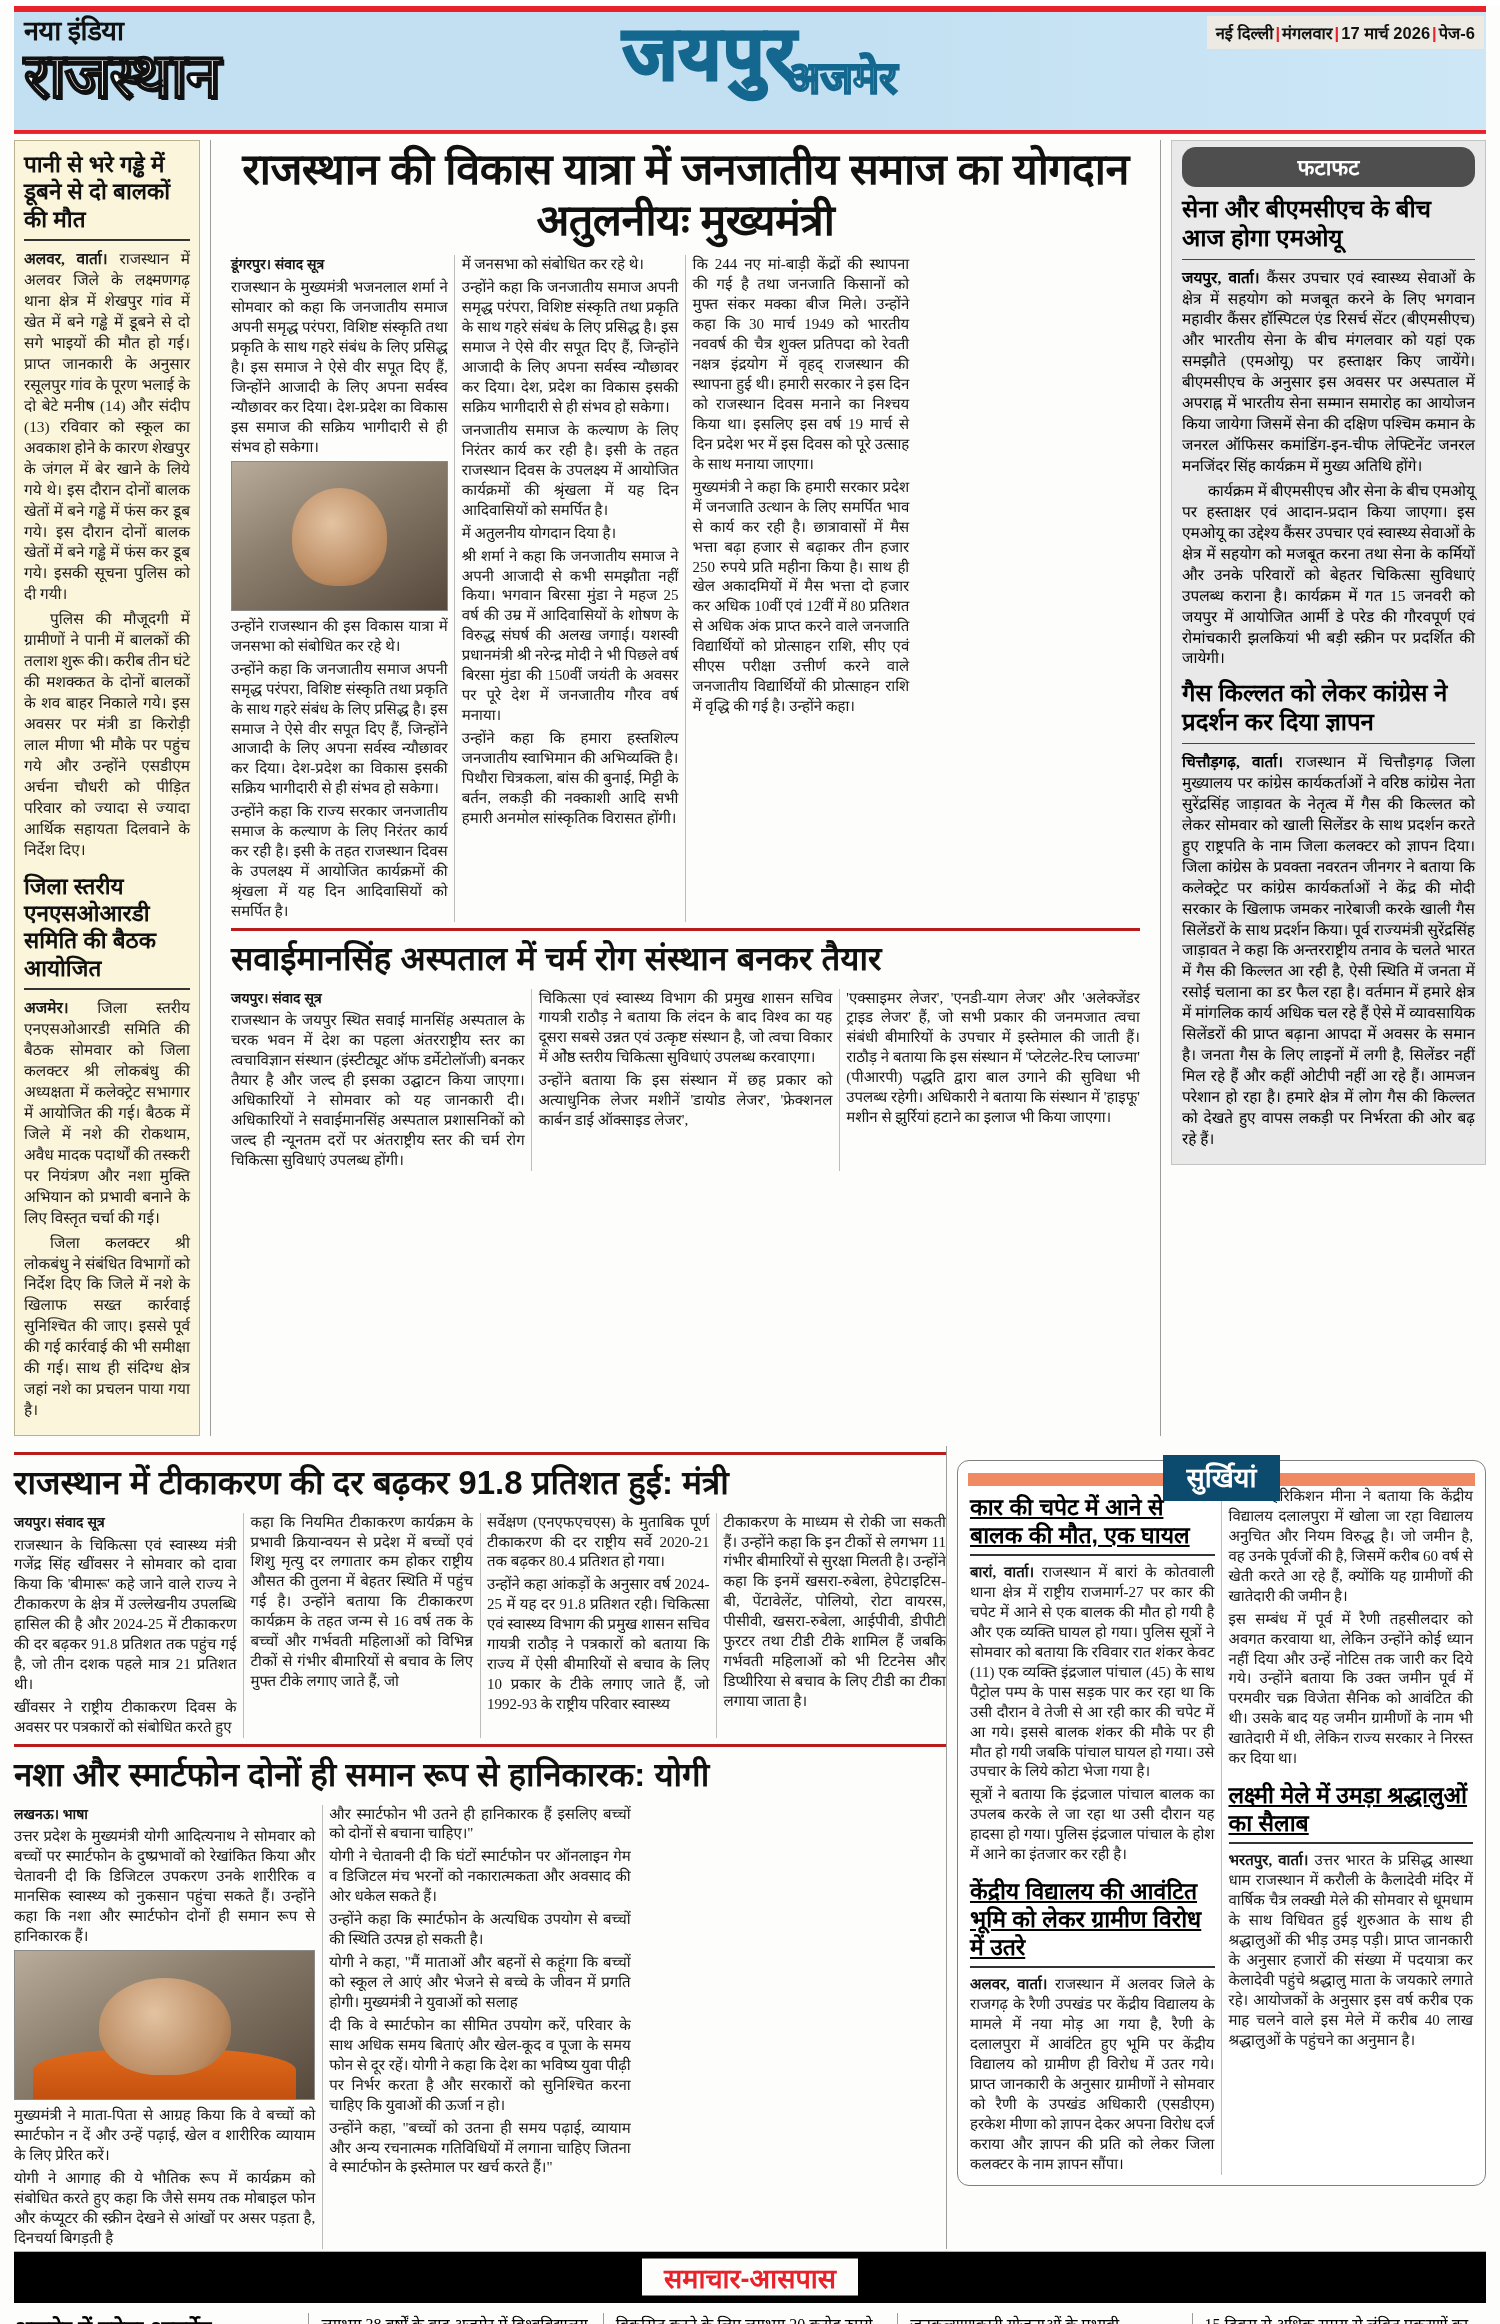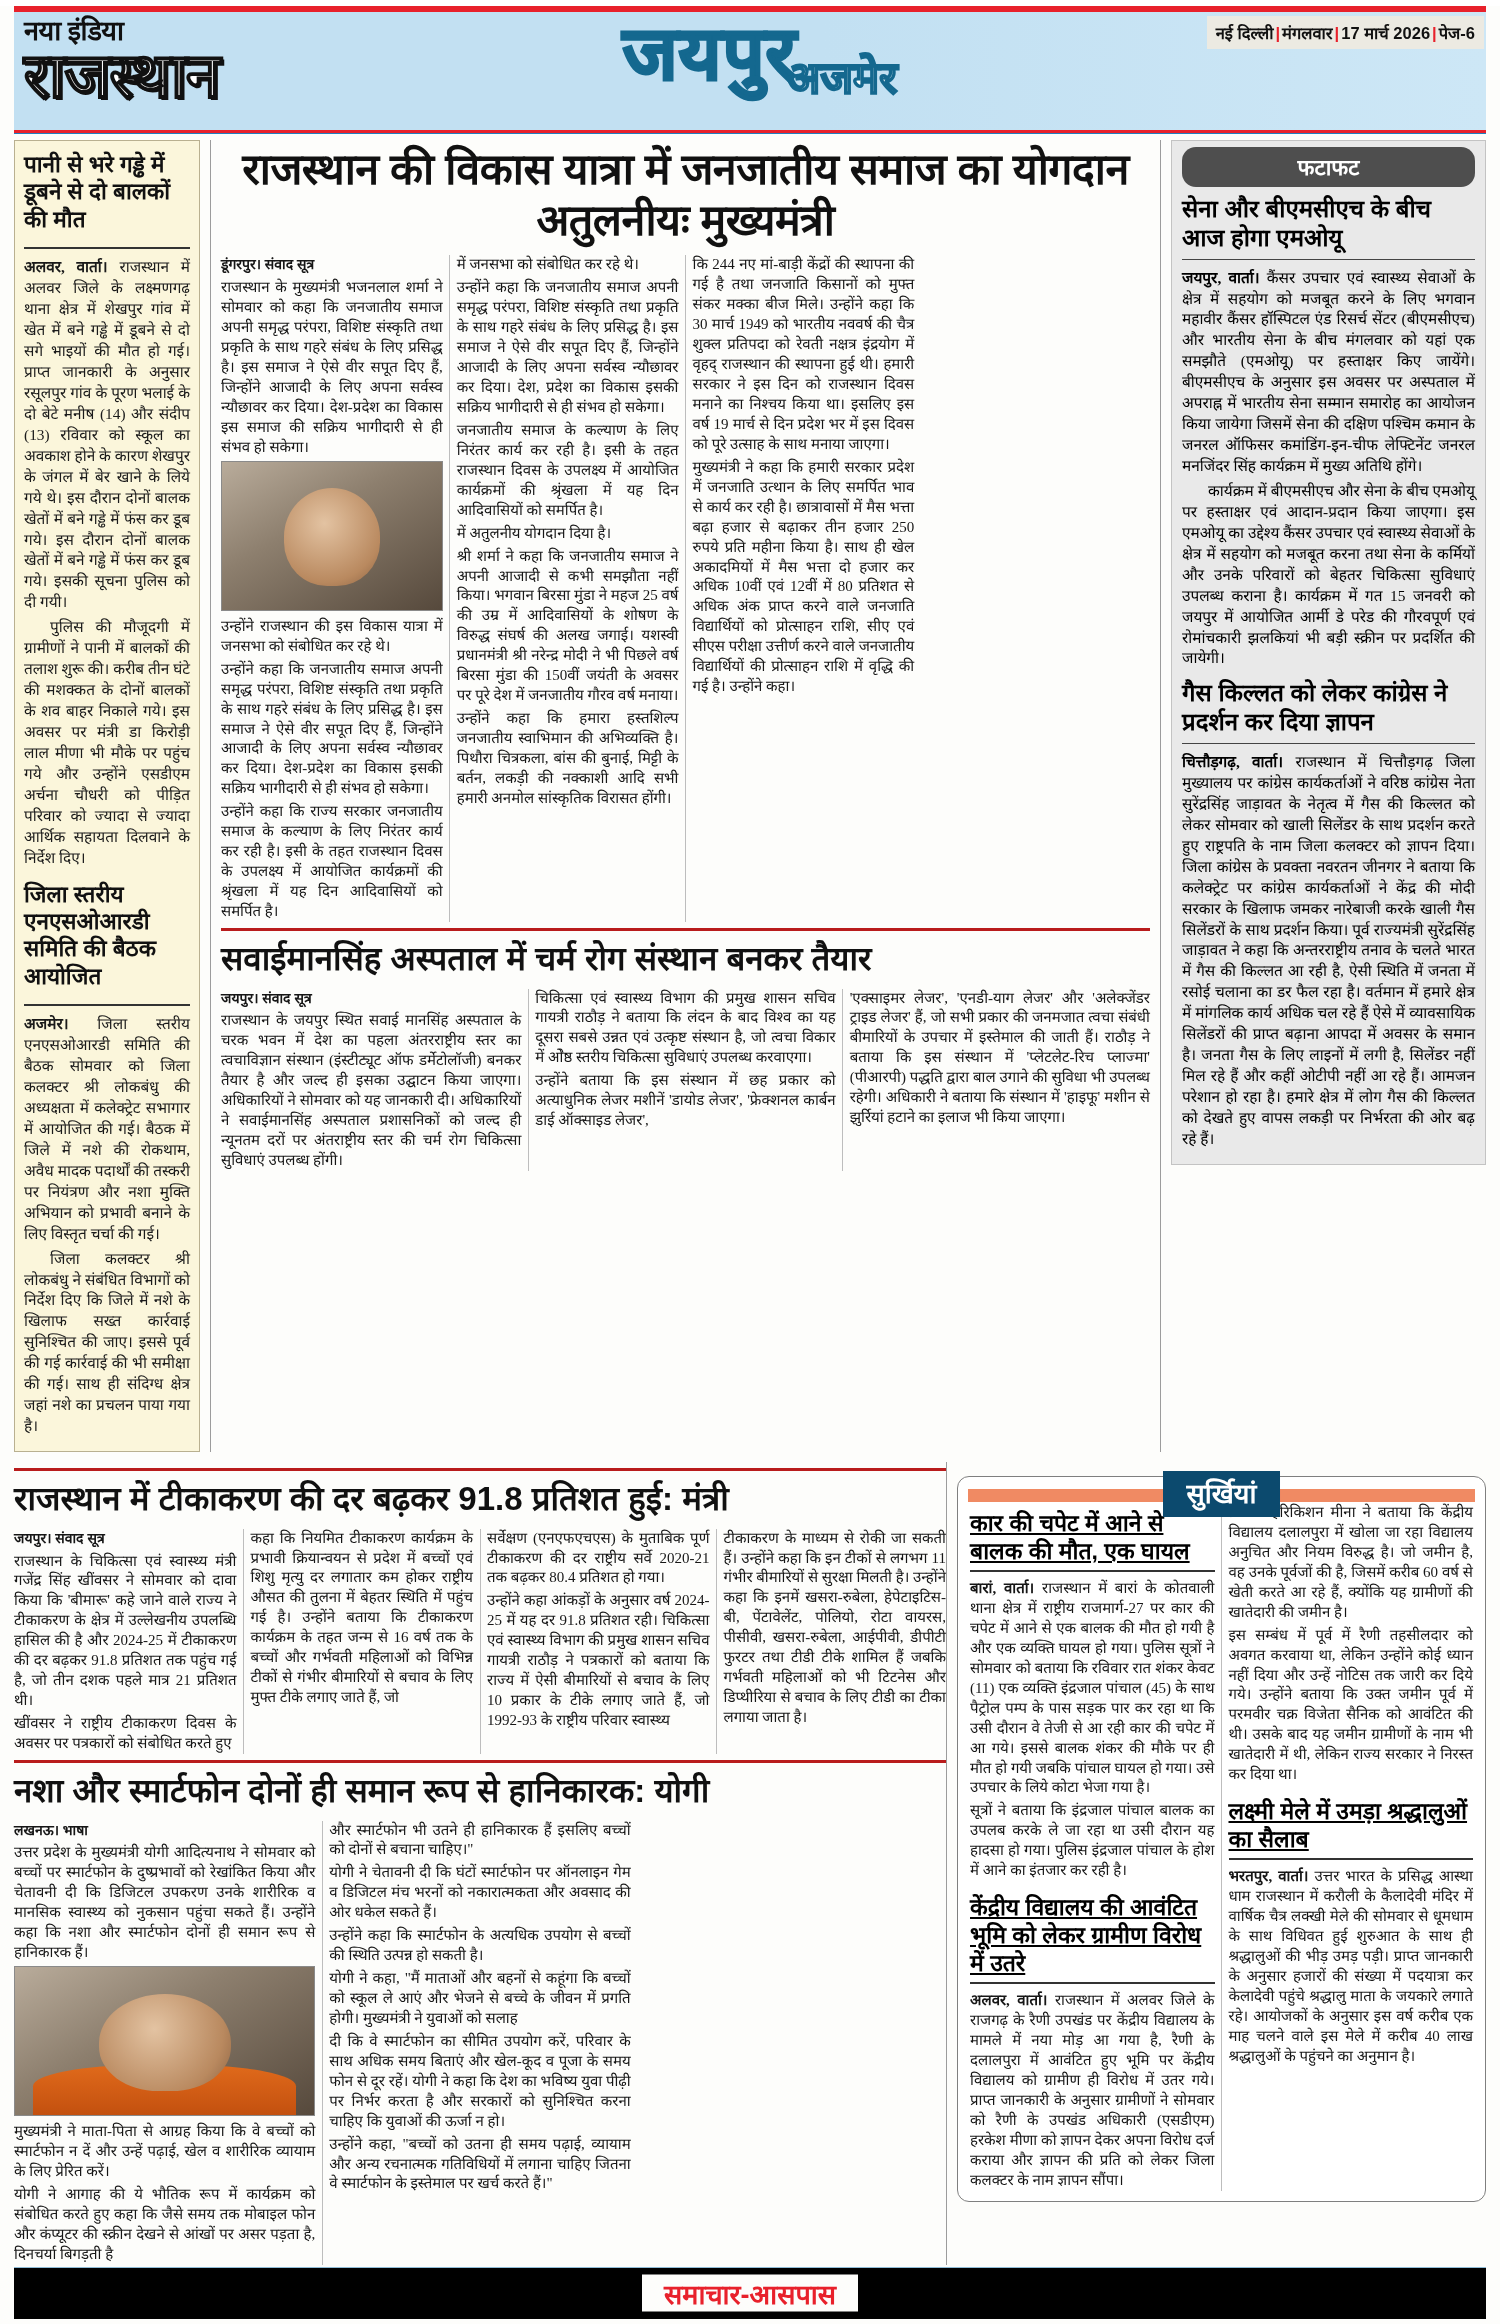--- a/index.html
+++ b/index.html
@@ -108,35 +108,35 @@
     padding: 10px 9px 10px 9px;
     margin-right: 10px;
   }
   .rail h2 {
     font-family: "Liberation Sans", sans-serif;
     font-weight: bold;
     font-size: 22.5px;
     line-height: 1.22;
     color: #111;
     border-bottom: 2px solid #333;
-    padding-bottom: 14px;
+    padding-bottom: 6px;
     margin-bottom: 8px;
   }
   .rail p, .col p {
     font-size: 15.4px;
     line-height: 1.36;
     text-align: justify;
     color: #1a1a1a;
     margin-bottom: 4px;
   }
   .rail p + h2 { margin-top: 12px; }
   .lead { font-weight: bold; }
 
   
-  .center { padding: 0 10px; }
+  .center { padding: 0 20px; }
   .main-head {
     font-family: "Liberation Sans", sans-serif;
     font-weight: bold;
     font-size: 43px;
     line-height: 1.18;
     color: #111;
     text-align: center;
     letter-spacing: -0.5px;
     padding: 4px 0 10px 0;
   }

